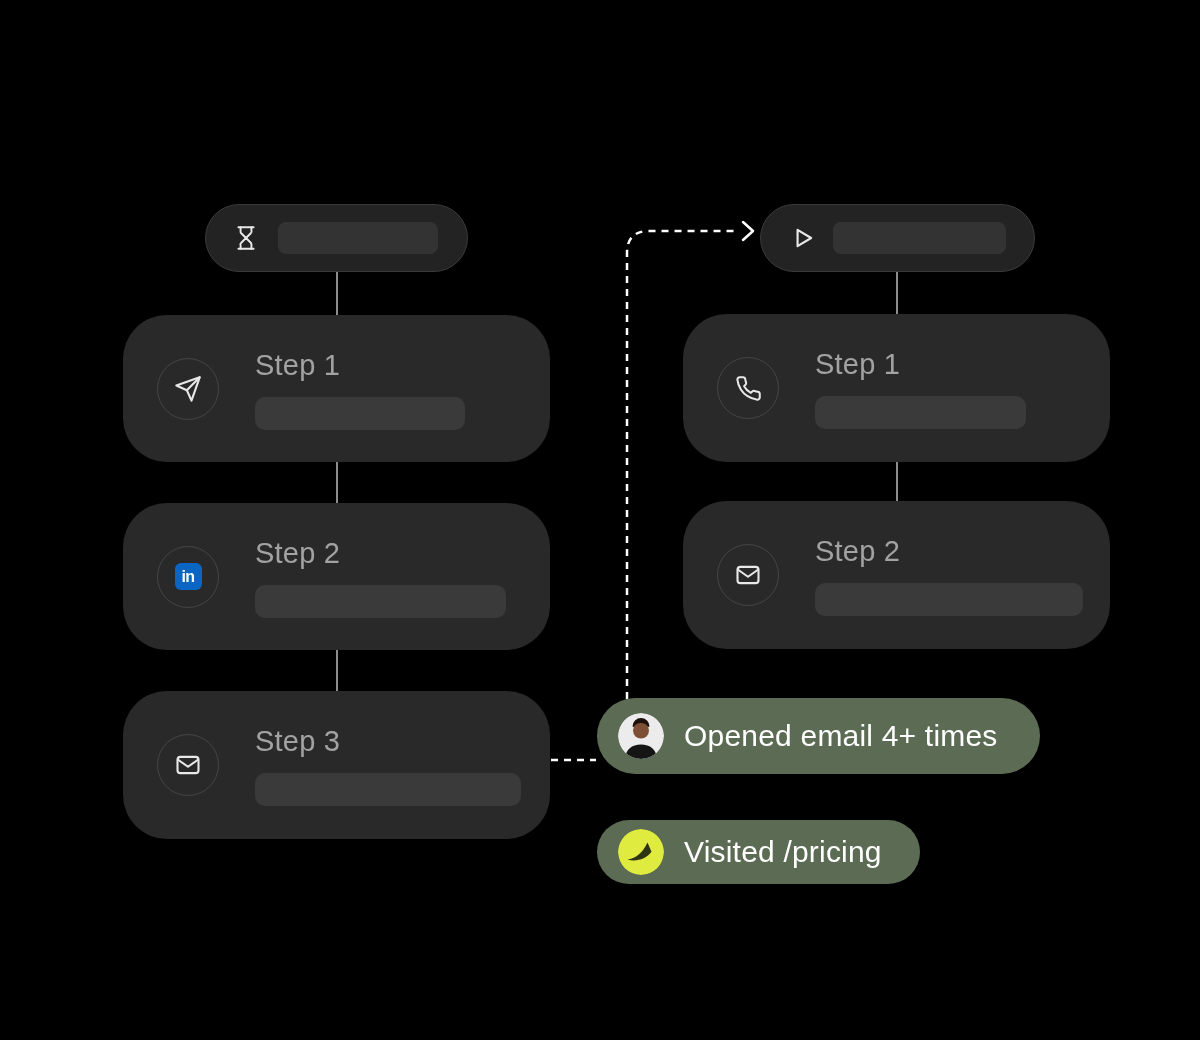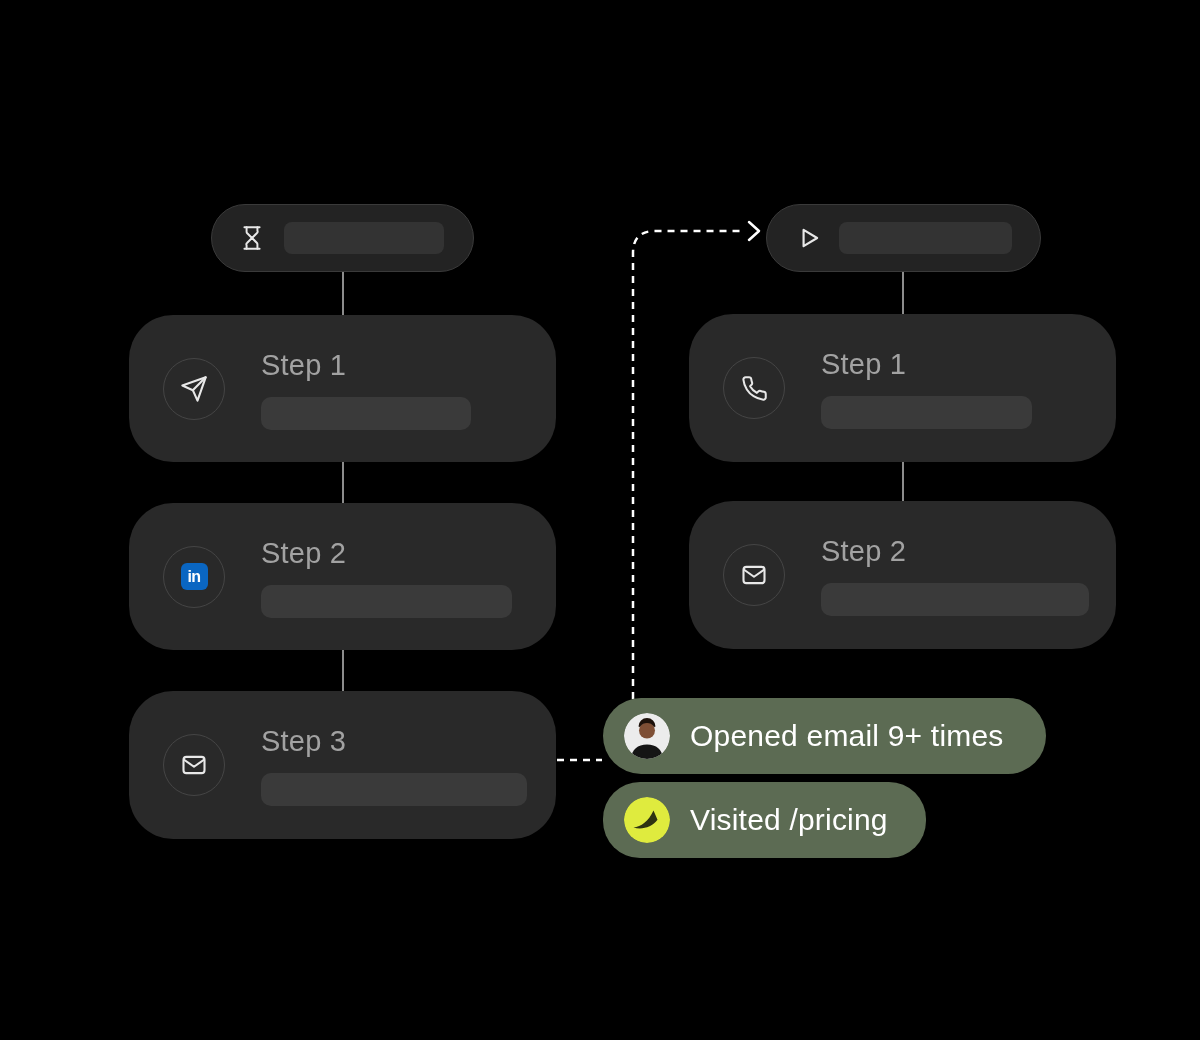--- a/index.html
+++ b/index.html
@@ -2,21 +2,21 @@
 <html style="--background: #000000; --card: #292929; --pill: #232323; --pill-border: #3a3a3a; --pill-placeholder: #333333; --placeholder: #3a3a3a; --step-text: #a2a2a2; --connector: #8c8c8c; --dashed: #ffffff; --badge-green: #5c6b53; --badge-text: #ffffff; --linkedin-blue: #0a66c2; --icon-stroke: #e8e8e8; --icon-circle-border: #454545; --avatar-bg: #ececec; --avatar-skin: #7e4f35; --avatar-shirt: #151515; --logo-yellow: #dfeb3e; --logo-mark: #2e3312;"><head>
 <meta charset="utf-8">
 <style>
   html,body{margin:0;padding:0;}
   body{
     width:1200px;height:1040px;
     background:var(--background,#000);
     font-family:"Liberation Sans", sans-serif;
     position:relative;overflow:hidden;
   }
-  .canvas{position:absolute;inset:0;margin-left:6px;}
+  .canvas{position:absolute;inset:0;}
 
   
   .pill{
     position:absolute;height:68px;border-radius:34px;
     background:var(--pill,#232323);
     border:1.5px solid var(--pill-border,#3a3a3a);
     box-sizing:border-box;
     display:flex;align-items:center;
   }
   .pill .trigger-icon{
@@ -189,24 +189,24 @@
             </clipPath>
           </defs>
         <circle cx="23" cy="23" r="23" fill="var(--avatar-bg,#ececec)"></circle>
         <g clip-path="url(#avclip)">
           <circle cx="23" cy="17.5" r="8" fill="var(--avatar-skin,#7e4f35)"></circle>
           <path d="M14.5 13.5a8.5 8.5 0 0 1 17 0l-1.4.6c-1.7-2.8-4-4.1-7.1-4.1s-5.4 1.3-7.1 4.1z" fill="#1d120b"></path>
           <path d="M7 47c0-10 6.5-15.5 16-15.5S39 37 39 47Z" fill="var(--avatar-shirt,#151515)"></path>
         </g>
       </svg>
     </span>
-    <span class="badge-label">Opened email 9+ times</span>
-  </div>
-
-  <div class="badge" style="left:597px;top:782px;width:323px;height:76px;padding-left:21px;box-sizing:border-box;border-radius:37px">
+    <span class="badge-label">Opened email 4+ times</span>
+  </div>
+
+  <div class="badge" style="left:597px;top:820px;width:323px;height:64px;padding-left:21px;box-sizing:border-box;border-radius:37px">
     <span class="badge-icon">
       <svg width="46" height="46" viewBox="0 0 46 46">
         <circle cx="23" cy="23" r="23" fill="var(--logo-yellow,#dfeb3e)"></circle>
         <path d="M9.5 30.5 C17 29.8 24.5 24.5 29.5 13.5 L33.5 22.8 C28 30 18 33.3 9.5 30.5 Z" fill="var(--logo-mark,#2e3312)"></path>
       </svg>
     </span>
     <span class="badge-label">Visited /pricing</span>
   </div>
 
 </div>

